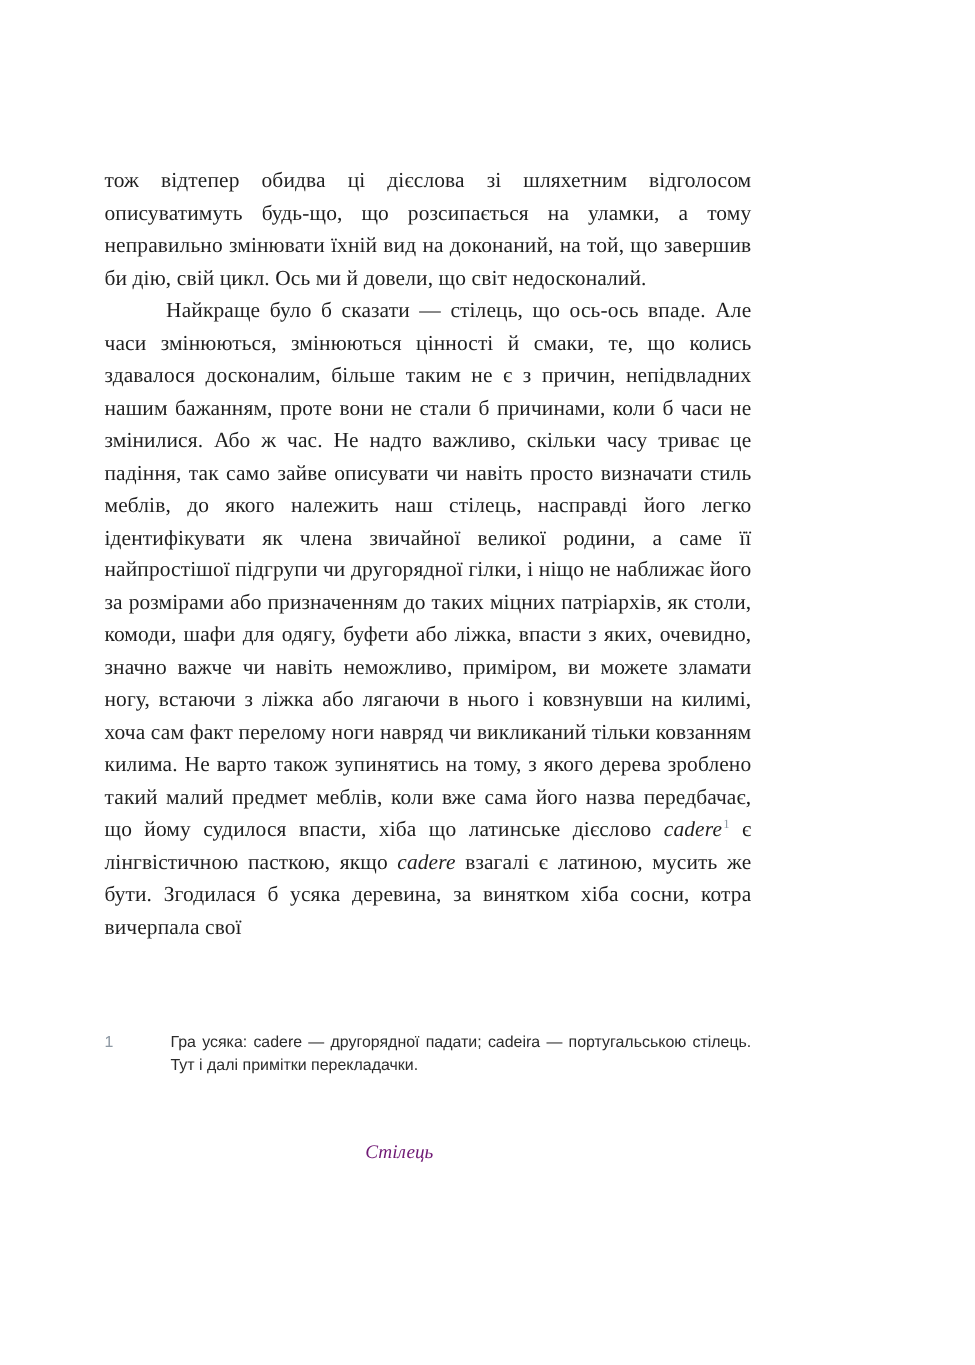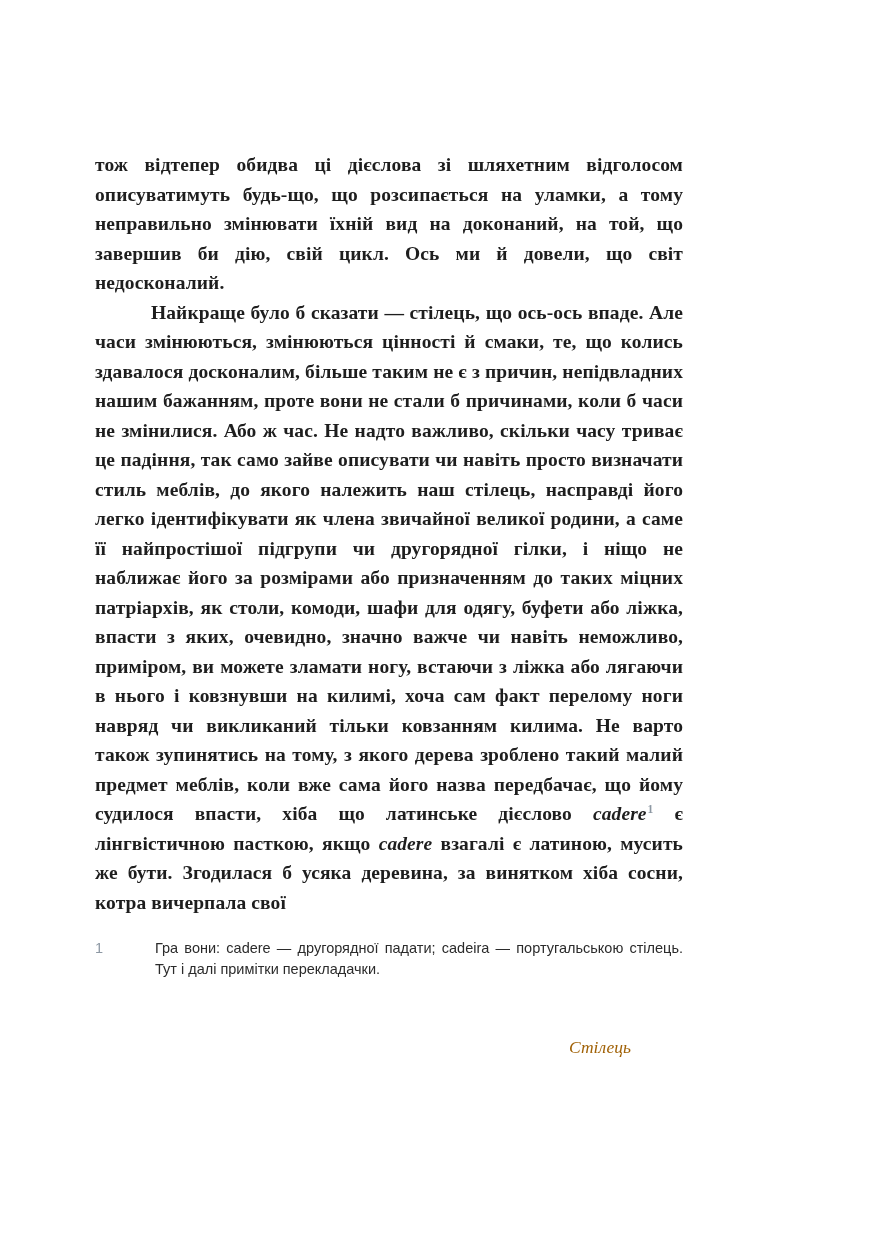--- a/index.html
+++ b/index.html
@@ -14,21 +14,20 @@
     background: #ffffff;
     font-family: "Liberation Serif", "DejaVu Serif", serif;
     color: #1e1e1e;
     overflow: hidden;
   }
   .text-block {
     position: absolute;
     left: 95px;
     top: 150px;
     width: 588px;
-    font-weight: bold;
   }
   .para {
     margin: 0;
     font-size: 19.5px;
     line-height: 29.5px;
     text-align: justify;
     letter-spacing: 0.1px;
   }
   .para.indented {
     text-indent: 56px;
@@ -64,37 +63,37 @@
   .fn-text {
     margin-left: 60px;
   }
   .running-footer {
     position: absolute;
     left: 95px;
     top: 1036px;
     width: 588px;
     box-sizing: border-box;
     padding-right: 52px;
-    text-align: right;
+    text-align: center;
     font-style: italic;
     font-size: 17.5px;
     line-height: 22px;
-    color: #a16207;
+    color: #701a75;
   }
 </style>
 </head>
 <body>
 
 <div class="page">
 
   <div class="text-block">
     <p class="para"><span>тож відтепер обидва ці дієслова зі шляхетним відголосом описуватимуть будь-що, що розсипається на уламки, а тому неправильно змінювати їхній вид на доконаний, на той, що завершив би дію, свій цикл. Ось ми й довели, що світ недосконалий.</span></p>
     <p class="para indented"><span>Найкраще було б сказати — стілець, що ось-ось впаде. Але часи змінюються, змінюються цінності й смаки, те, що колись здавалося досконалим, більше таким не є з причин, непідвладних нашим бажанням, проте вони не стали б причинами, коли б часи не змінилися. Або ж час. Не надто важливо, скільки часу триває це падіння, так само зайве описувати чи навіть просто визначати стиль меблів, до якого належить наш стілець, насправді його легко ідентифікувати як члена звичайної великої родини, а саме її найпростішої підгрупи чи другорядної гілки, і ніщо не наближає його за розмірами або призначенням до таких міцних патріархів, як столи, комоди, шафи для одягу, буфети або ліжка, впасти з яких, очевидно, значно важче чи навіть неможливо, приміром, ви можете зламати ногу, встаючи з ліжка або лягаючи в нього і ковзнувши на килимі, хоча сам факт перелому ноги навряд чи викликаний тільки ковзанням килима. Не варто також зупинятись на тому, з якого дерева зроблено такий малий предмет меблів, коли вже сама його назва передбачає, що йому судилося впасти, хіба що латинське дієслово </span><span class="em">cadere</span><span class="fn-ref">1</span><span> є лінгвістичною пасткою, якщо </span><span class="em">cadere</span><span> взагалі є латиною, мусить же бути. Згодилася б усяка деревина, за винятком хіба сосни, котра вичерпала свої</span></p>
   </div>
 
   <div class="footnote">
     <span class="fn-num">1</span>
-    <div class="fn-text"><span>Гра вони: </span><span>cadere</span><span> — другорядної падати; </span><span>cadeira</span><span> — португальською стілець. Тут і далі примітки перекладачки.</span></div>
+    <div class="fn-text"><span>Гра усяка: </span><span>cadere</span><span> — другорядної падати; </span><span>cadeira</span><span> — португальською стілець. Тут і далі примітки перекладачки.</span></div>
   </div>
 
   <div class="running-footer"><span>Стілець</span></div>
 
 </div>
 
 </body></html>

